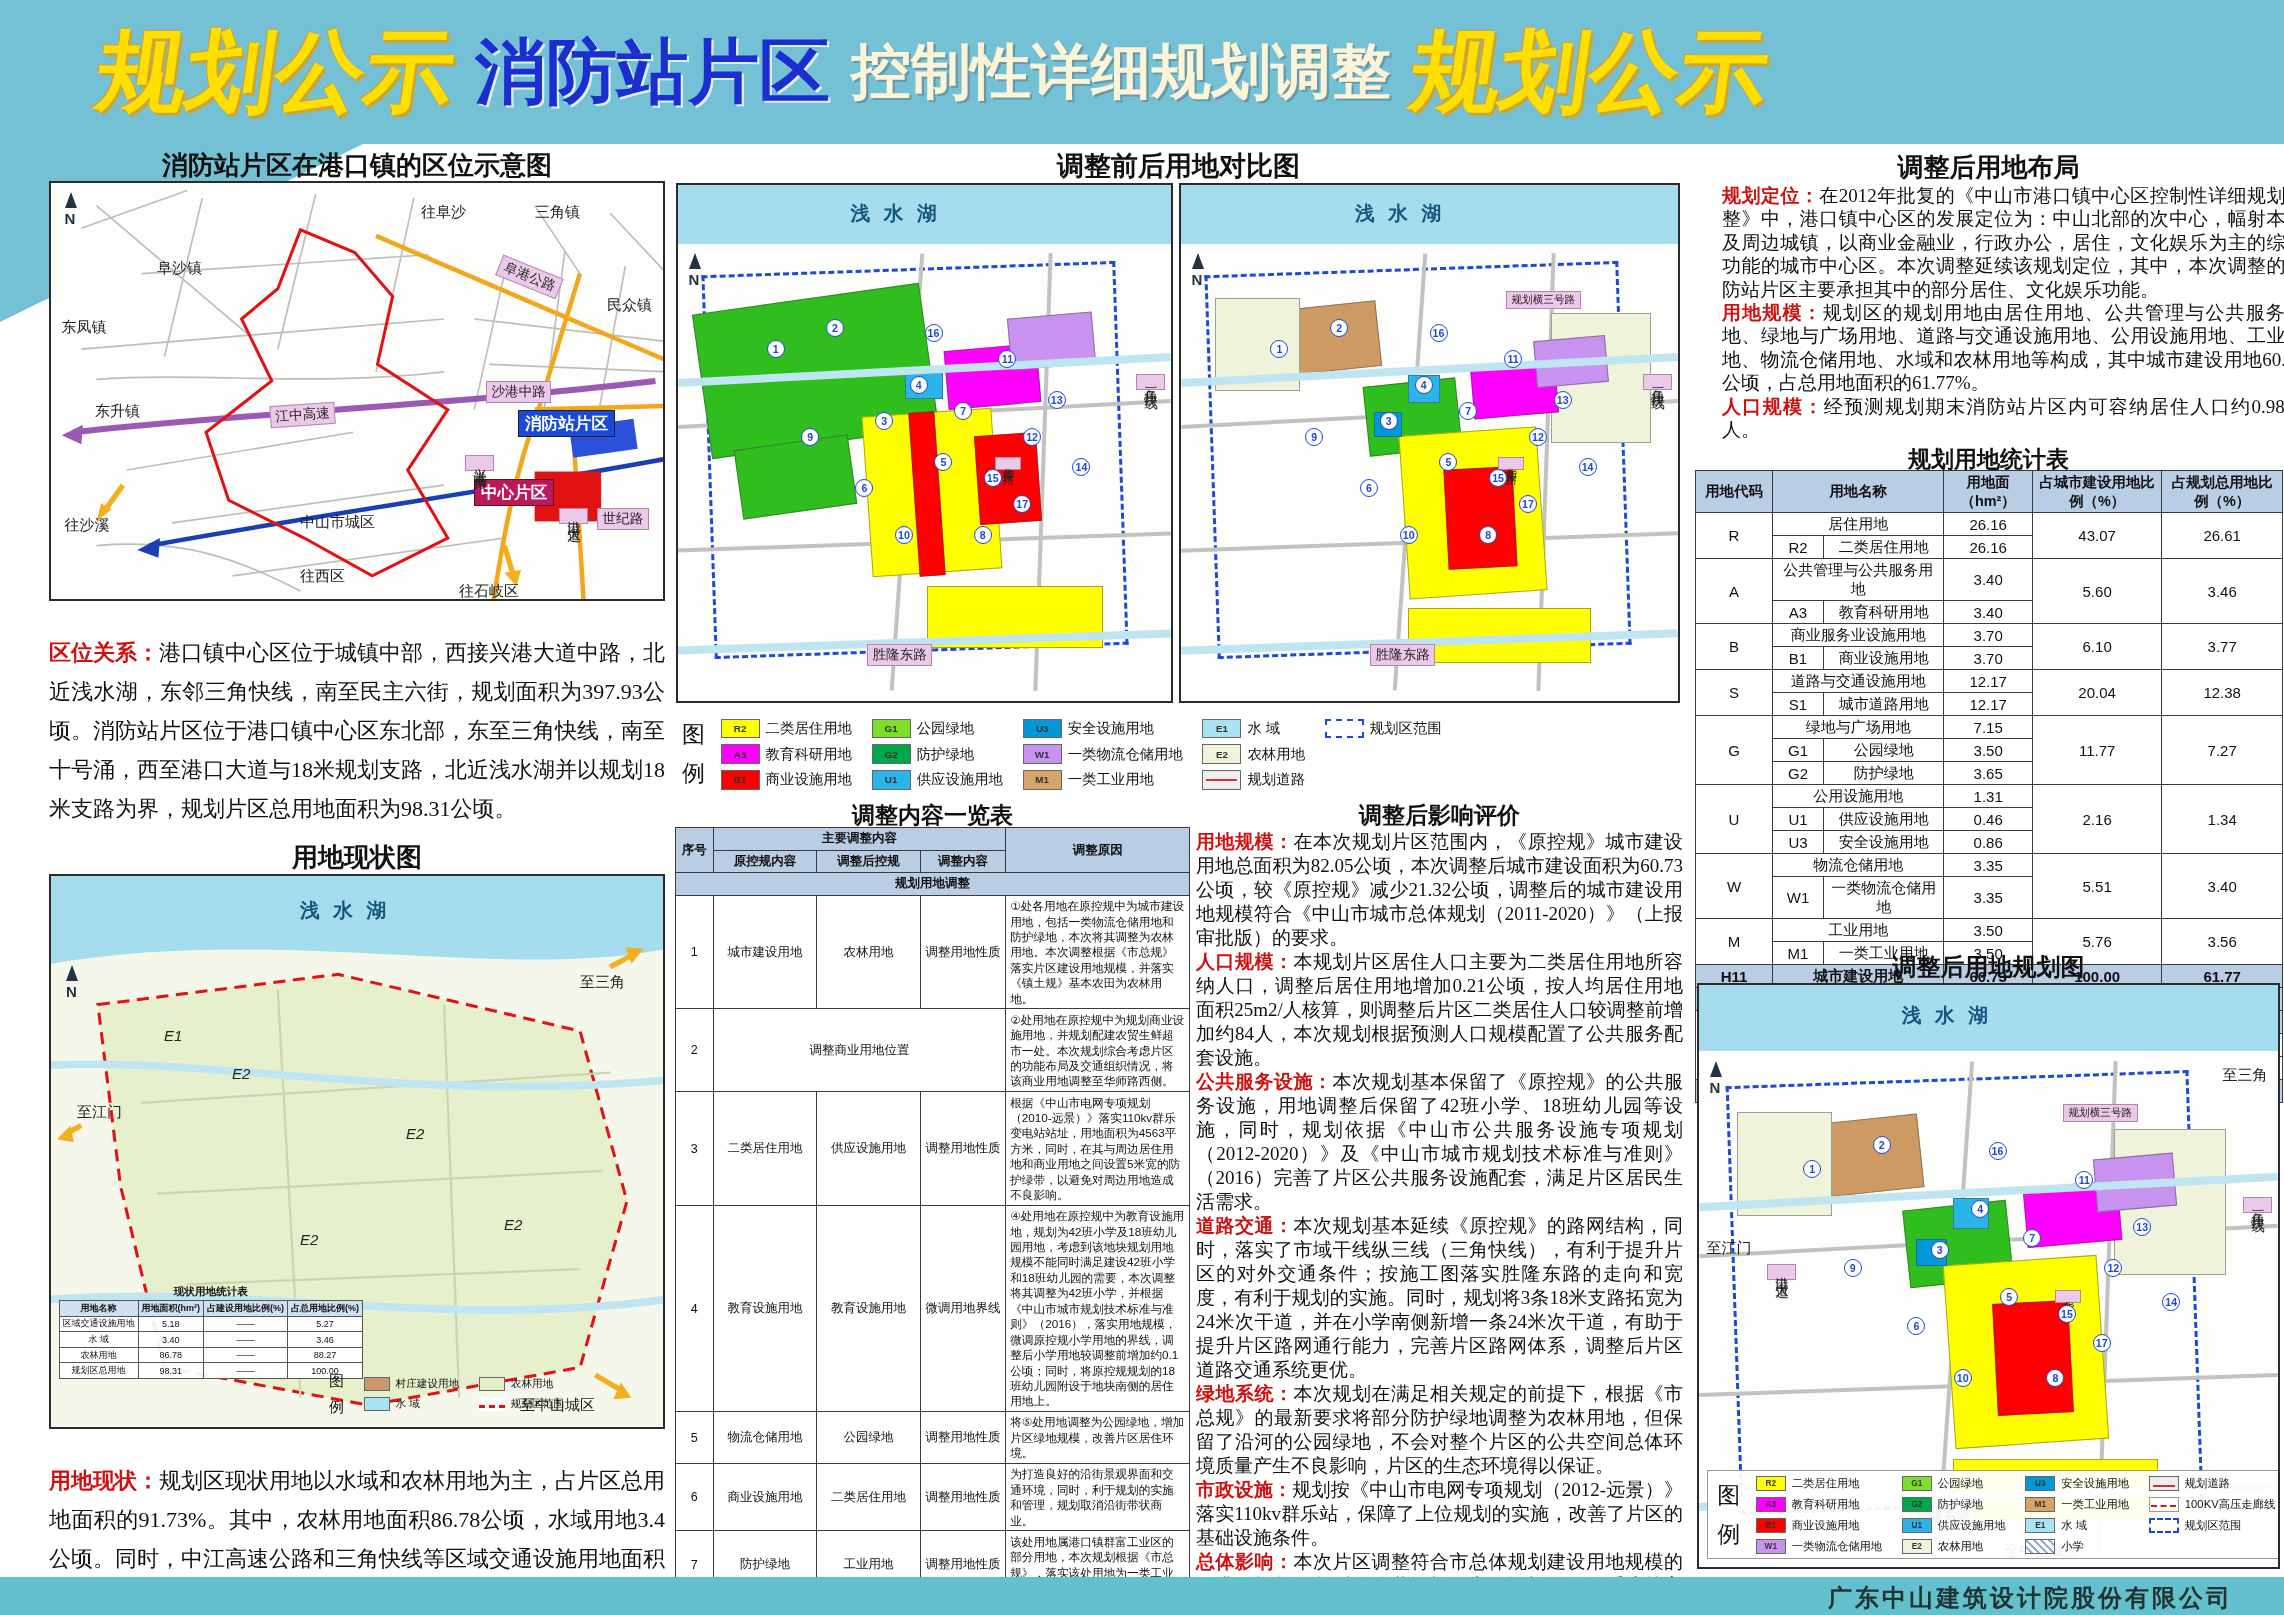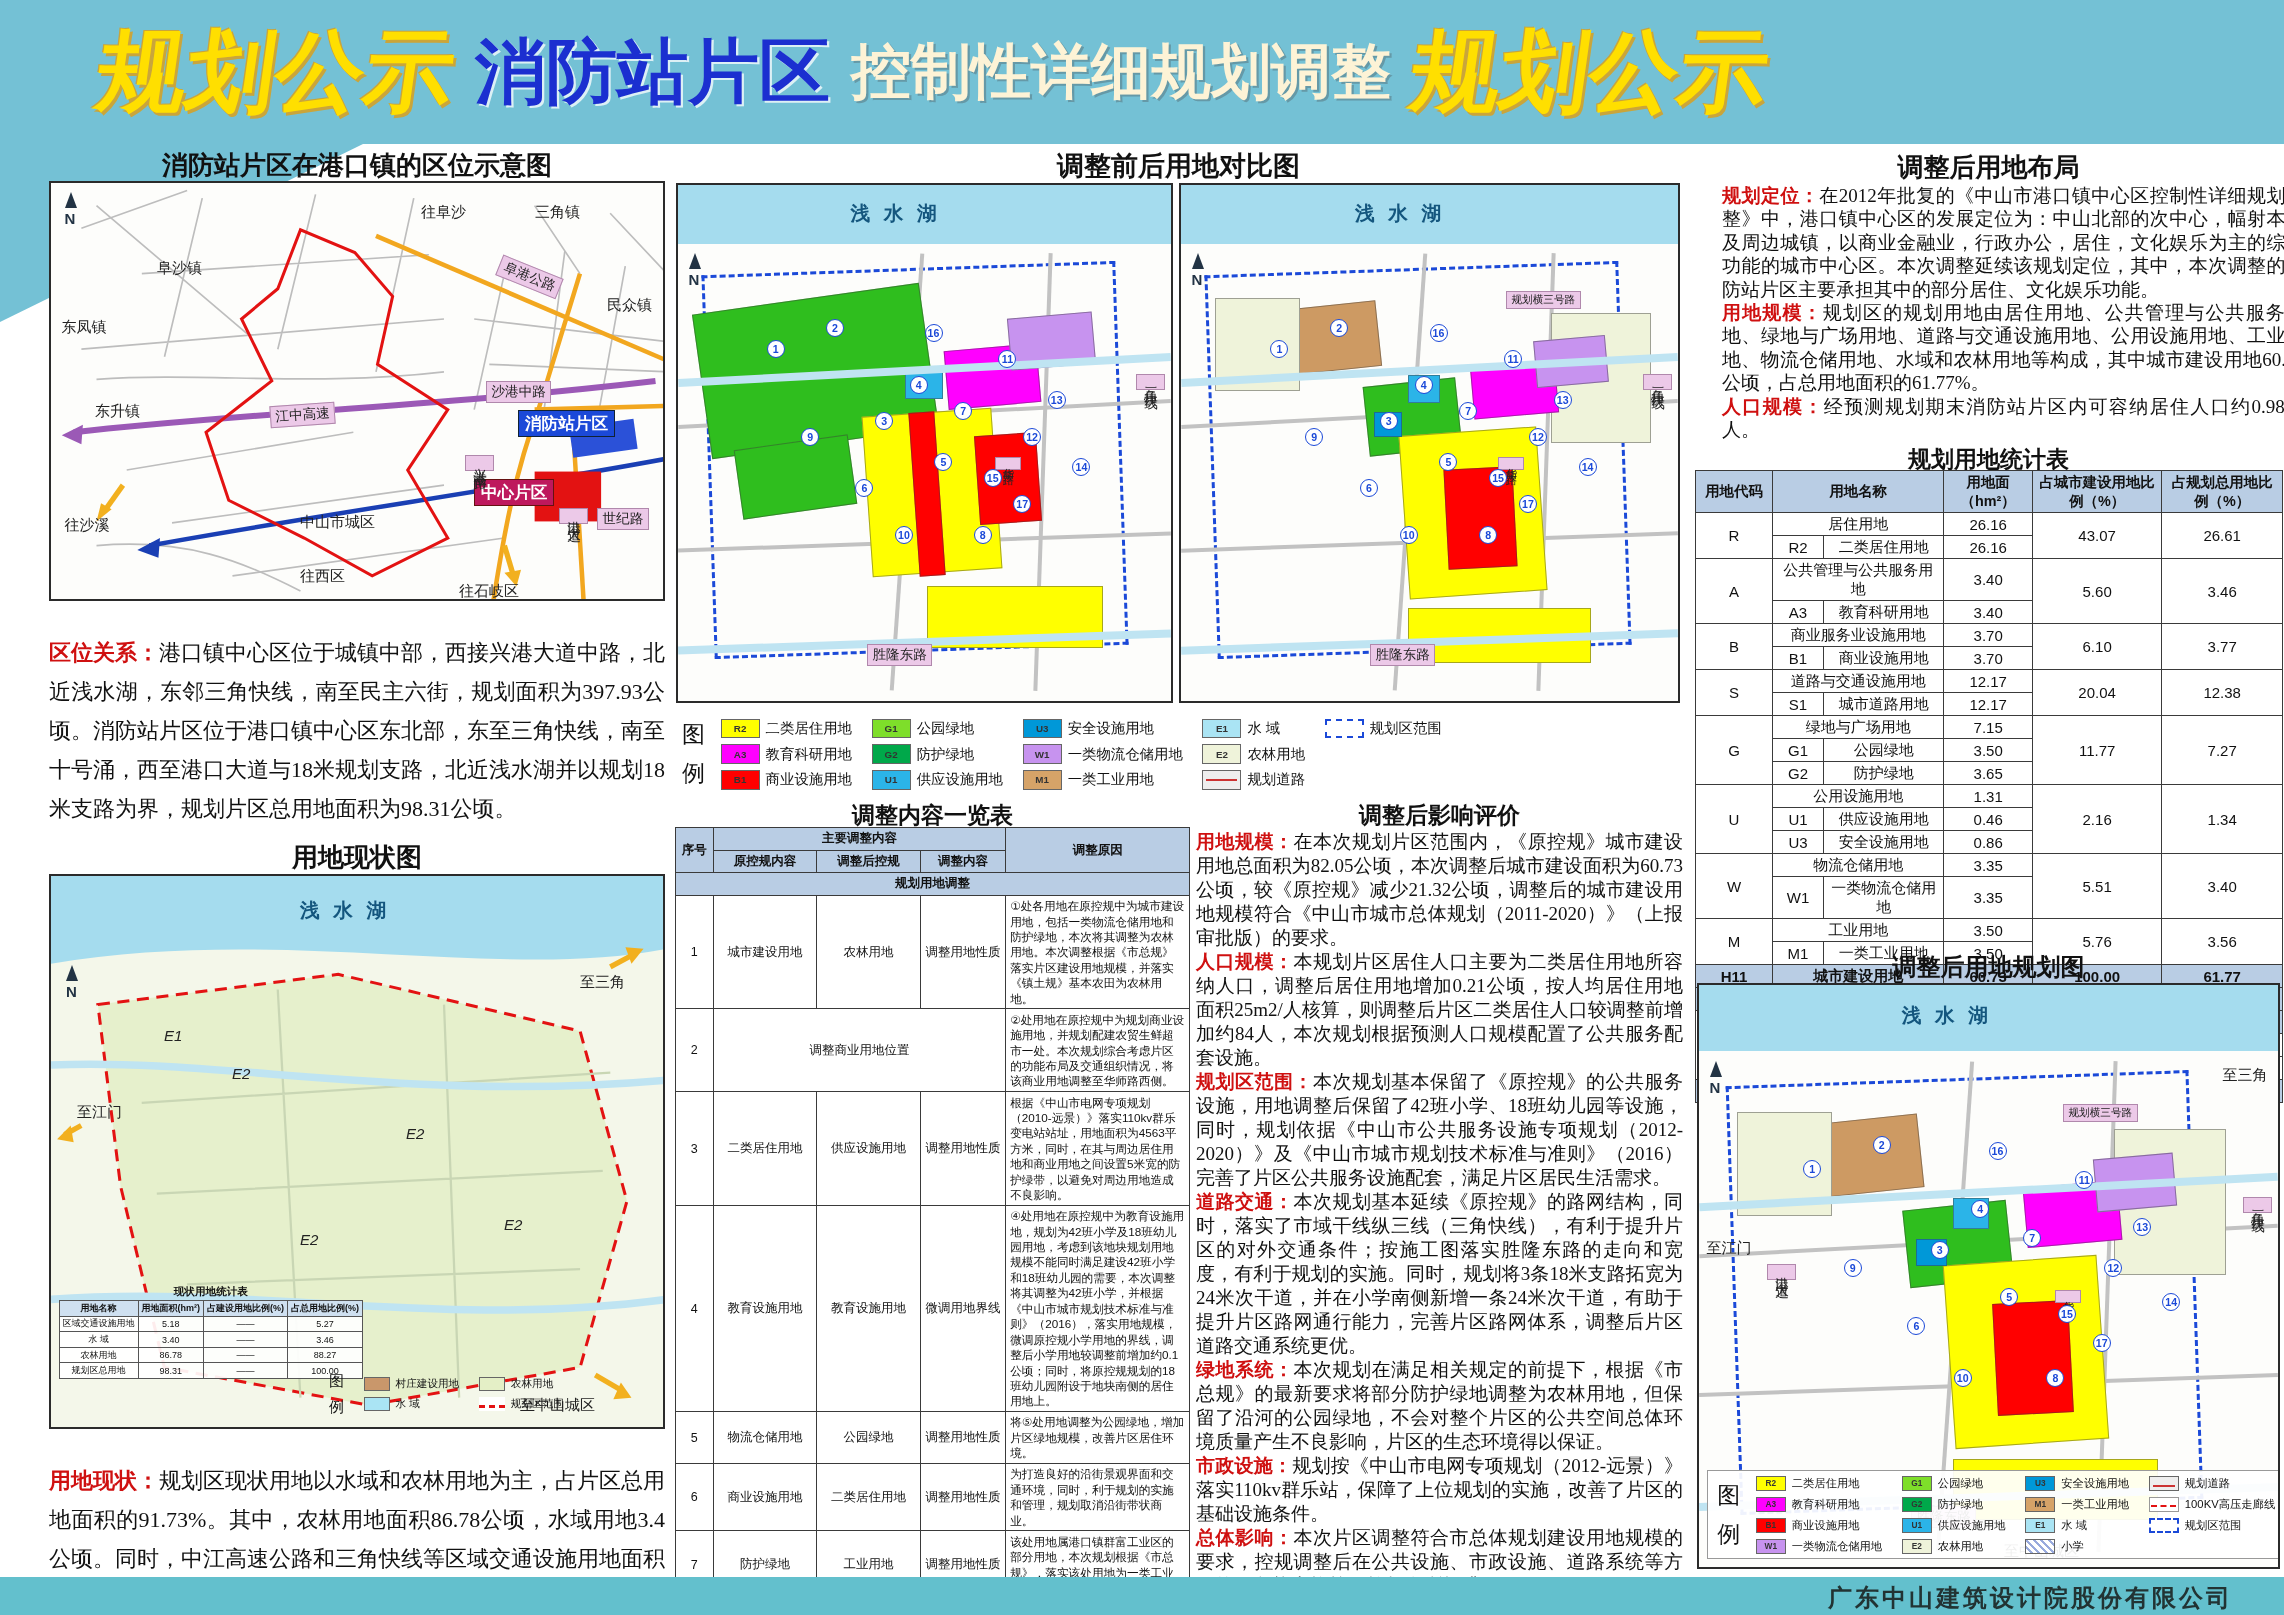--- a/index.html
+++ b/index.html
@@ -454,21 +454,21 @@
           <td colspan="3">调整河涌宽度及沿河绿带</td>
           <td class="reason">根据《中山市市域蓝线规划（2016-2030）》落实太平涌、十号涌的河涌走向、宽度及沿河退线，其中，沿河退线宽度为10米。</td>
         </tr>
       </tbody>
     </table>
 
   <div class="sec-title hd" style="left:1196px;top:800px;width:487px;font-size:23px;">调整后影响评价</div>
   <div class="bodytext" id="eval-text" style="left:1196px;top:830px;width:487px;font-size:19px;line-height:24px;">
       <p class="para"><span class="lead">用地规模：</span><span>在本次规划片区范围内，《原控规》城市建设用地总面积为82.05公顷，本次调整后城市建设面积为60.73公顷，较《原控规》减少21.32公顷，调整后的城市建设用地规模符合《中山市城市总体规划（2011-2020）》（上报审批版）的要求。</span></p>
       <p class="para"><span class="lead">人口规模：</span><span>本规划片区居住人口主要为二类居住用地所容纳人口，调整后居住用地增加0.21公顷，按人均居住用地面积25m2/人核算，则调整后片区二类居住人口较调整前增加约84人，本次规划根据预测人口规模配置了公共服务配套设施。</span></p>
-      <p class="para"><span class="lead">规划区范围：</span><span>本次规划基本保留了《原控规》的公共服务设施，用地调整后保留了42班小学、18班幼儿园等设施，同时，规划依据《中山市公共服务设施专项规划（2012-2020）》及《中山市城市规划技术标准与准则》（2016）完善了片区公共服务设施配套，满足片区居民生活需求。</span></p>
+      <p class="para"><span class="lead">公共服务设施：</span><span>本次规划基本保留了《原控规》的公共服务设施，用地调整后保留了42班小学、18班幼儿园等设施，同时，规划依据《中山市公共服务设施专项规划（2012-2020）》及《中山市城市规划技术标准与准则》（2016）完善了片区公共服务设施配套，满足片区居民生活需求。</span></p>
       <p class="para"><span class="lead">道路交通：</span><span>本次规划基本延续《原控规》的路网结构，同时，落实了市域干线纵三线（三角快线），有利于提升片区的对外交通条件；按施工图落实胜隆东路的走向和宽度，有利于规划的实施。同时，规划将3条18米支路拓宽为24米次干道，并在小学南侧新增一条24米次干道，有助于提升片区路网通行能力，完善片区路网体系，调整后片区道路交通系统更优。</span></p>
       <p class="para"><span class="lead">绿地系统：</span><span>本次规划在满足相关规定的前提下，根据《市总规》的最新要求将部分防护绿地调整为农林用地，但保留了沿河的公园绿地，不会对整个片区的公共空间总体环境质量产生不良影响，片区的生态环境得以保证。</span></p>
       <p class="para"><span class="lead">市政设施：</span><span>规划按《中山市电网专项规划（2012-远景）》落实110kv群乐站，保障了上位规划的实施，改善了片区的基础设施条件。</span></p>
       <p class="para"><span class="lead">总体影响：</span><span>本次片区调整符合市总体规划建设用地规模的要求，控规调整后在公共设施、市政设施、道路系统等方面的服务能力均较原控规有所提升。</span></p>
       <p class="para"></p>
     </div>
 
   <div class="sec-title hd" style="left:1697px;top:150px;width:583px;">调整后用地布局</div>
   <div class="bodytext" id="layout-text" style="left:1697px;top:184px;width:583px;font-size:19px;line-height:23.4px;margin-left:25px;">
       <p class="para"><span class="lead">规划定位：</span><span>在2012年批复的《中山市港口镇中心区控制性详细规划调整》中，港口镇中心区的发展定位为：中山北部的次中心，幅射本区及周边城镇，以商业金融业，行政办公，居住，文化娱乐为主的综合功能的城市中心区。本次调整延续该规划定位，其中，本次调整的消防站片区主要承担其中的部分居住、文化娱乐功能。</span></p>

